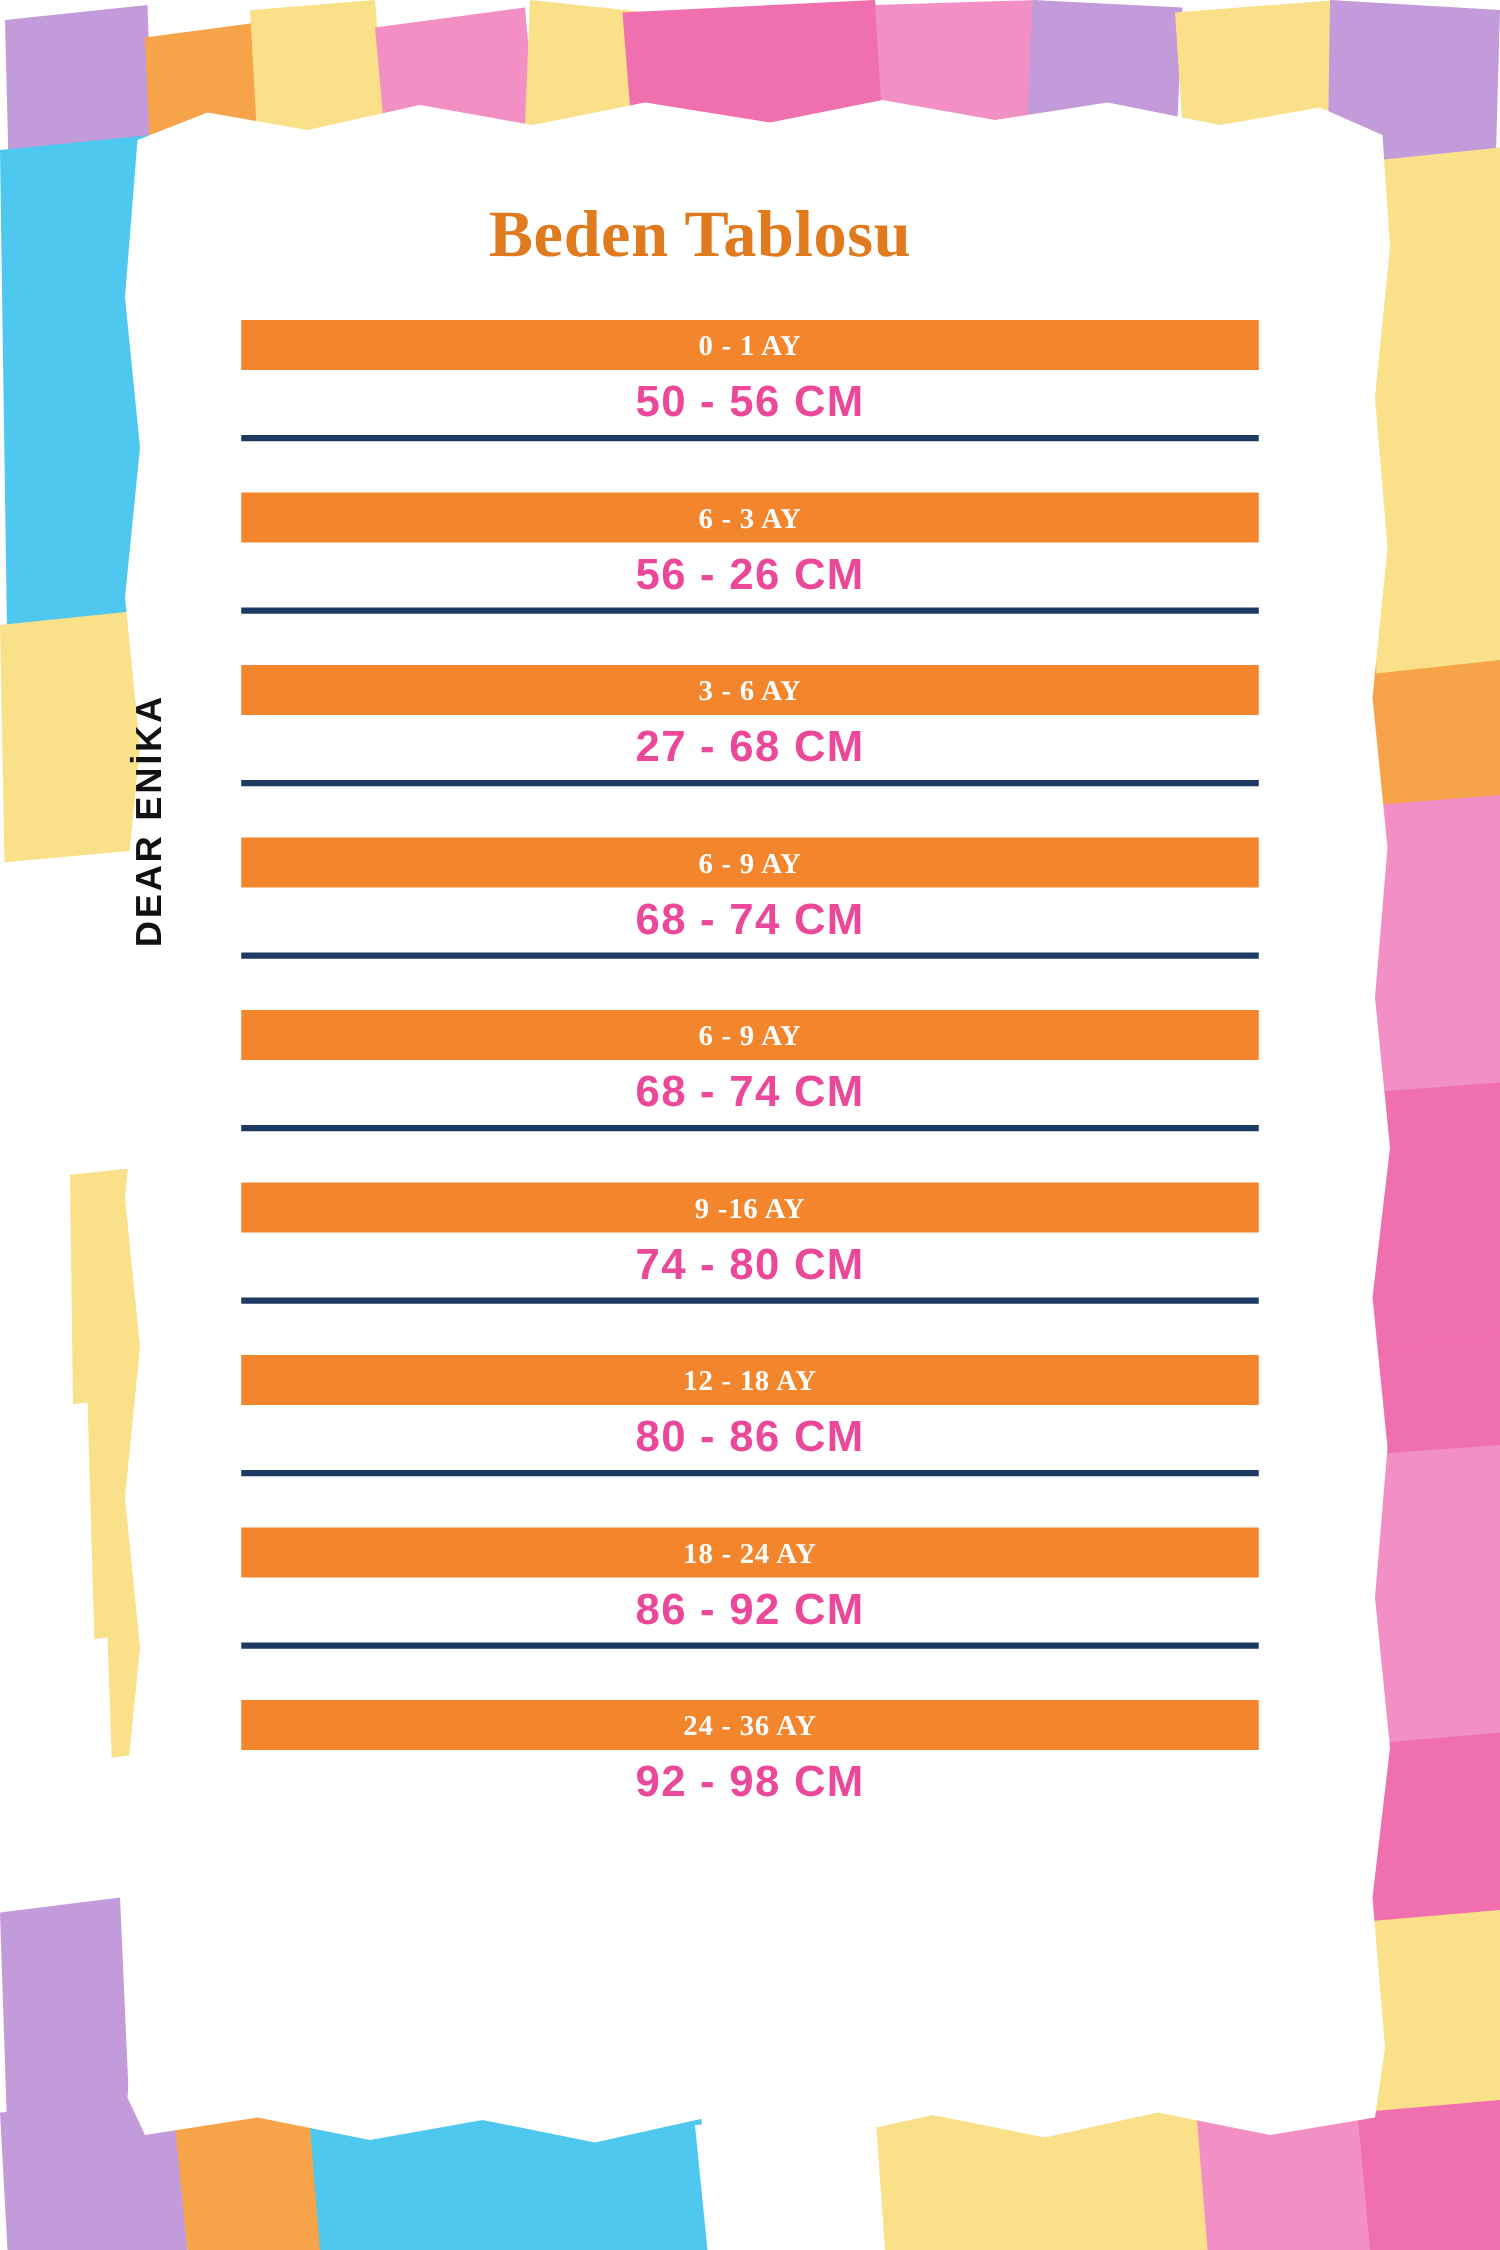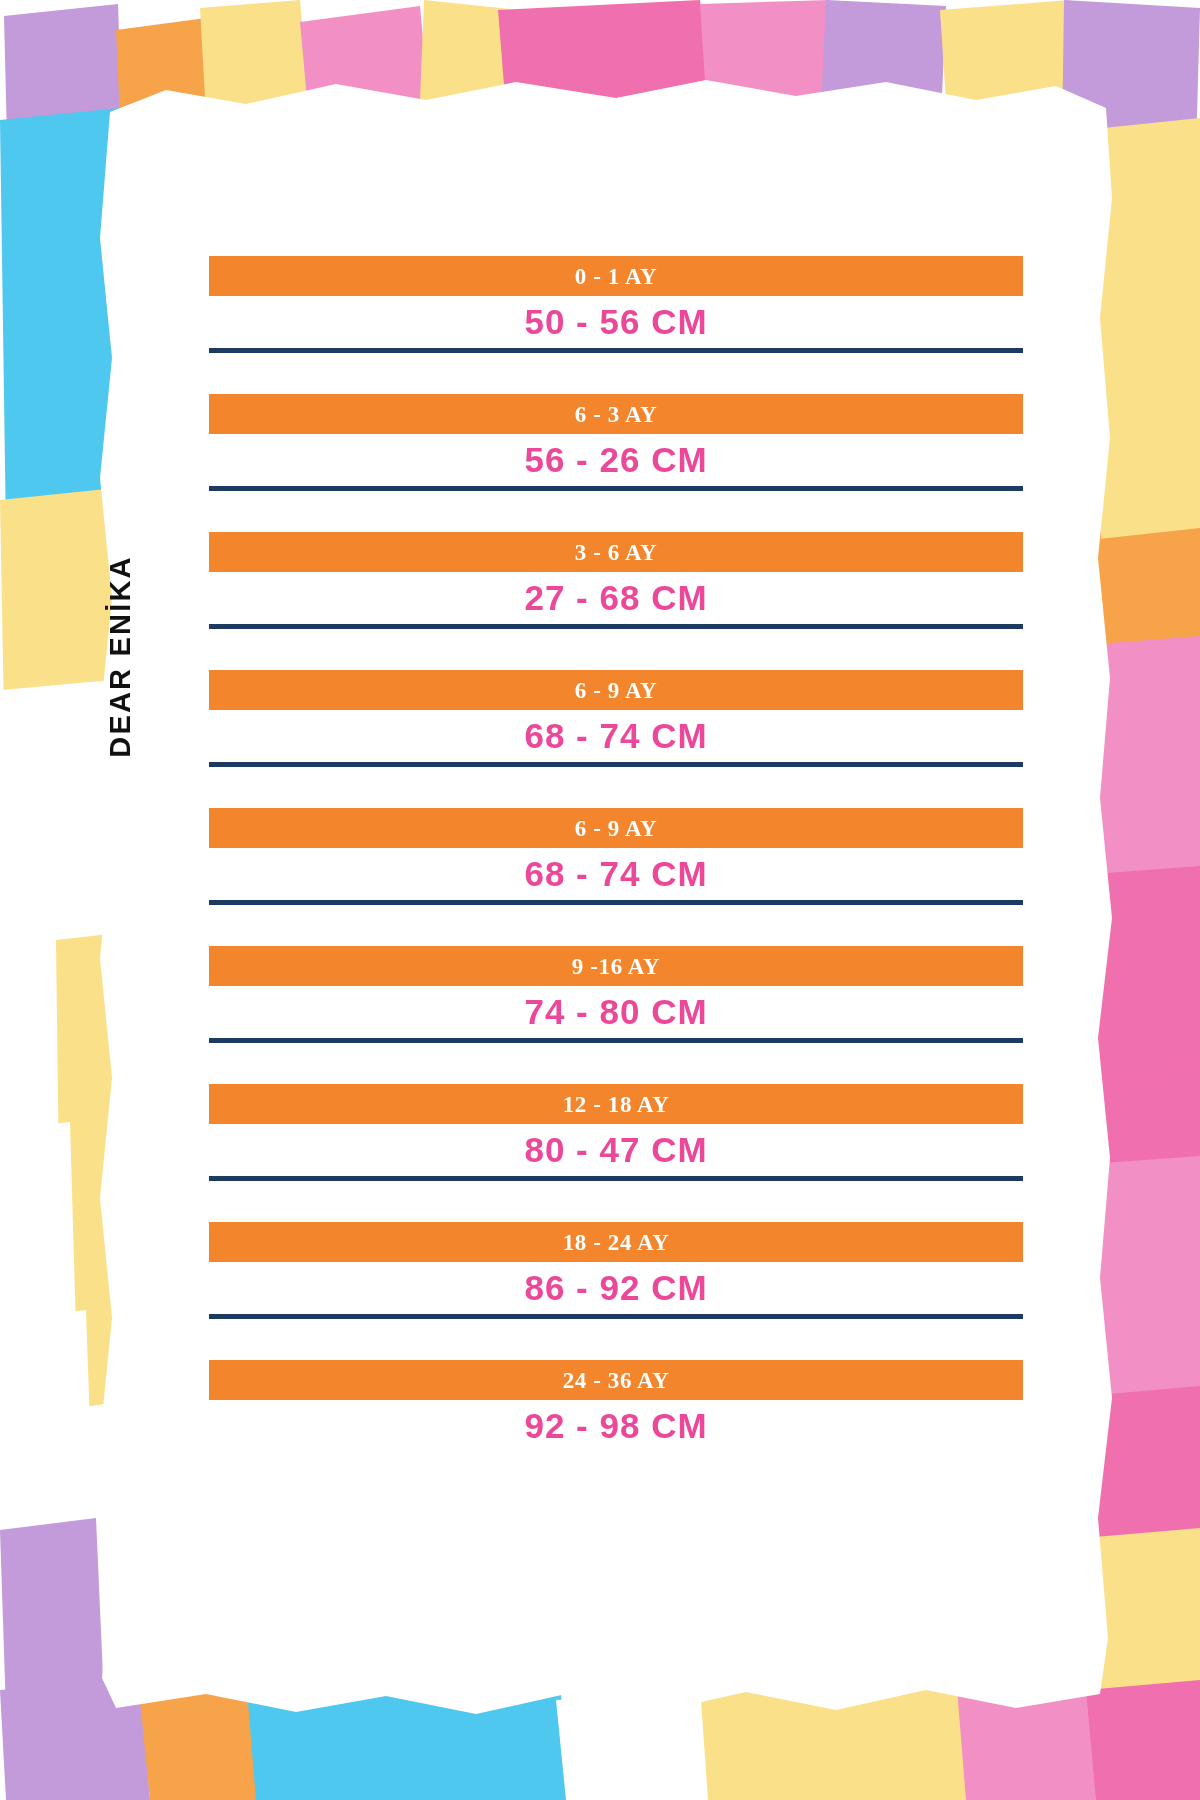--- a/index.html
+++ b/index.html
@@ -75,21 +75,21 @@
     font-family: "Liberation Sans", sans-serif;
     font-weight: bold;
     font-size: 29px;
     letter-spacing: 2.2px;
     color: #111111;
   }
 
   
   #table {
     position: absolute;
-    left: 16px;
+    left: 0;
     top: 0;
     width: 956px;
     height: 1800px;
   }
 
   .row {
     position: absolute;
     left: 0;
     width: 1200px;
   }
@@ -201,20 +201,21 @@
              L1016 840 L1002 960 L1014 1080 L1004 1200 L1016 1320 L1002 1440
              L1012 1560 L1004 1616
              L920 1630 L830 1612 L740 1632 L650 1614 L560 1634 L470 1616
              L380 1636 L290 1618 L200 1634 L110 1616 L20 1630 L6 1600
              L16 1480 L4 1360 L16 1240 L4 1120 L16 1000 L4 880
              L16 760 L4 640 L16 520 L4 400 L16 280 L4 160 Z" fill="#ffffff"></path>
   </svg>
 
   <div id="content">
 
+    <div class="title">Beden Tablosu</div>
 
     <div class="brand">DEAR ENİKA</div>
 
     <div id="table">
 
       <div class="row">
         <div class="age-bar" style="top:256px">
           <span class="age-text">0 - 1 AY</span>
         </div>
         <div class="cm-band" style="top:298px">
@@ -271,21 +272,21 @@
           <span class="cm-text">74 - 80 CM</span>
         </div>
         <div class="rule" style="top:1038px"></div>
       </div>
 
       <div class="row">
         <div class="age-bar" style="top:1084px">
           <span class="age-text">12 - 18 AY</span>
         </div>
         <div class="cm-band" style="top:1126px">
-          <span class="cm-text">80 - 47 CM</span>
+          <span class="cm-text">80 - 86 CM</span>
         </div>
         <div class="rule" style="top:1176px"></div>
       </div>
 
       <div class="row">
         <div class="age-bar" style="top:1222px">
           <span class="age-text">18 - 24 AY</span>
         </div>
         <div class="cm-band" style="top:1264px">
           <span class="cm-text">86 - 92 CM</span>

